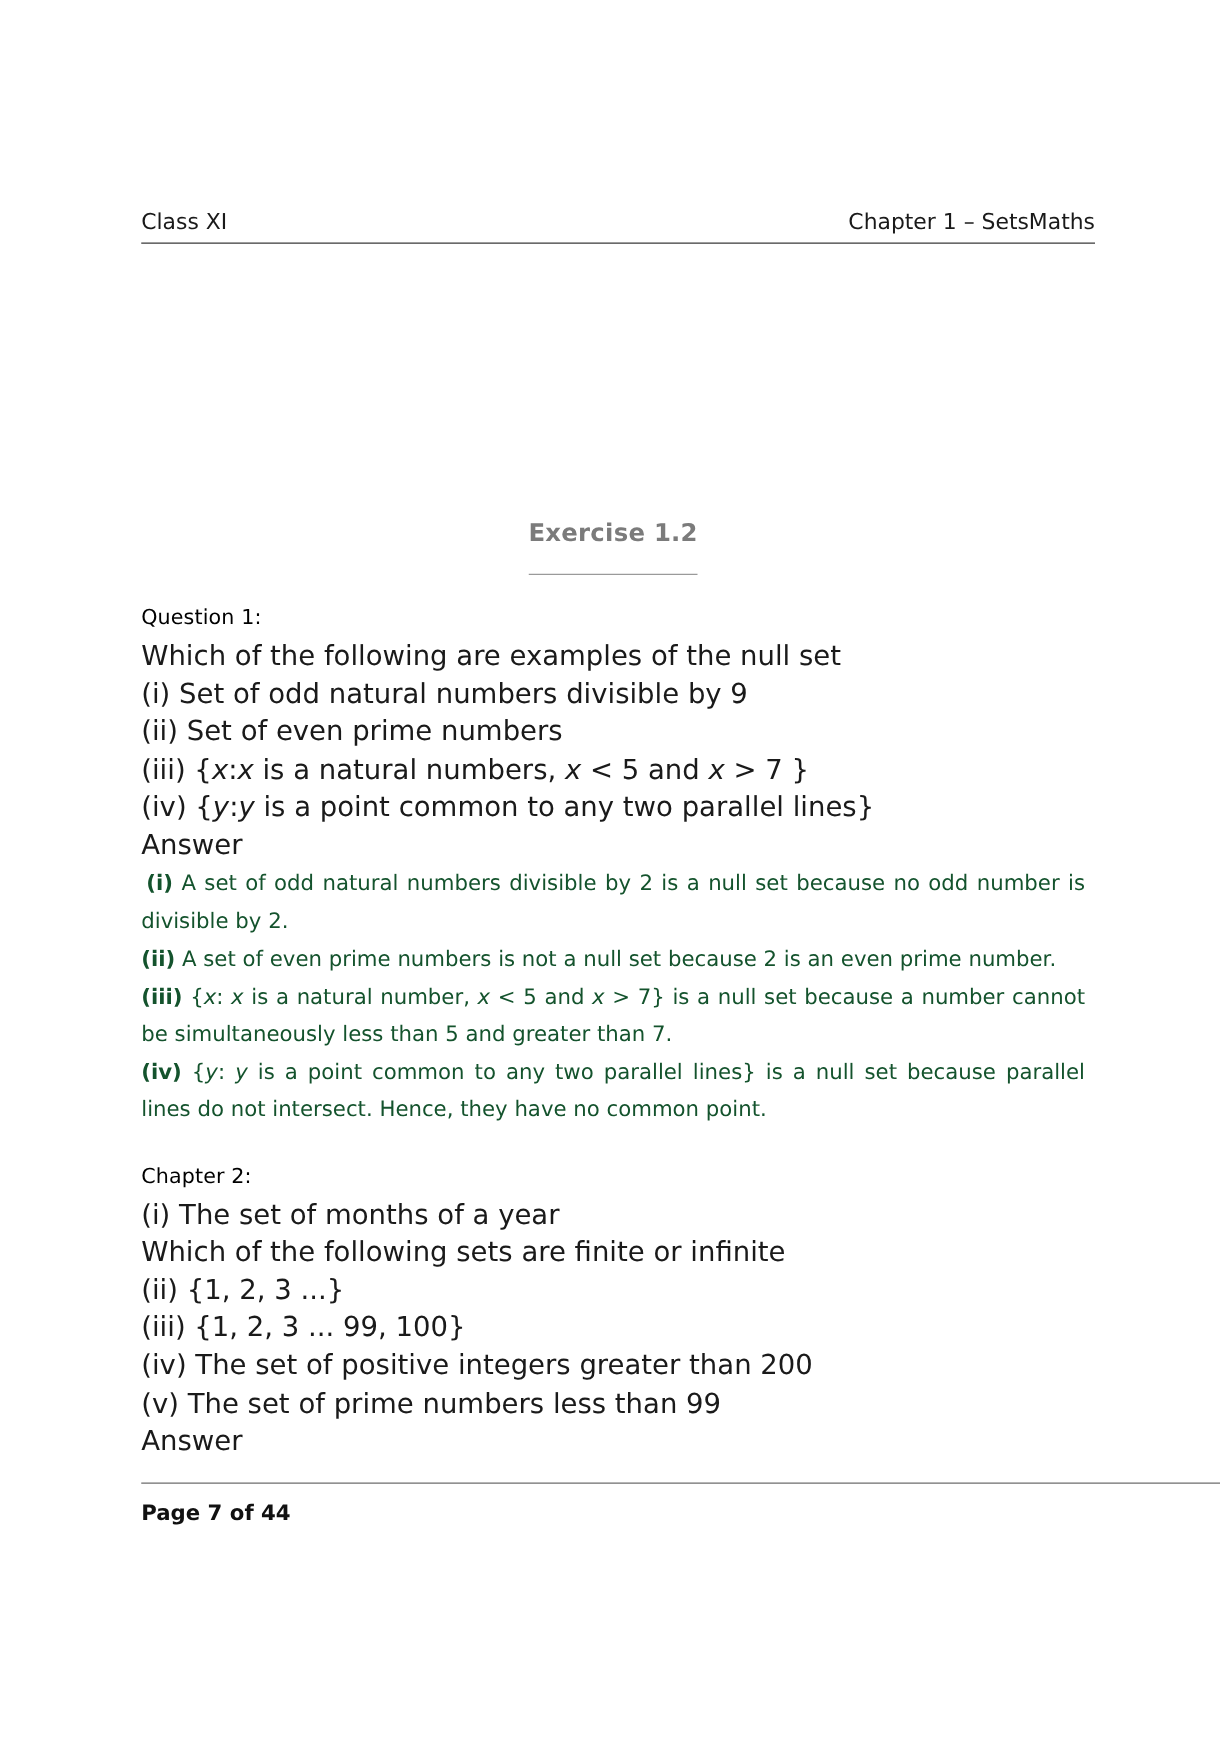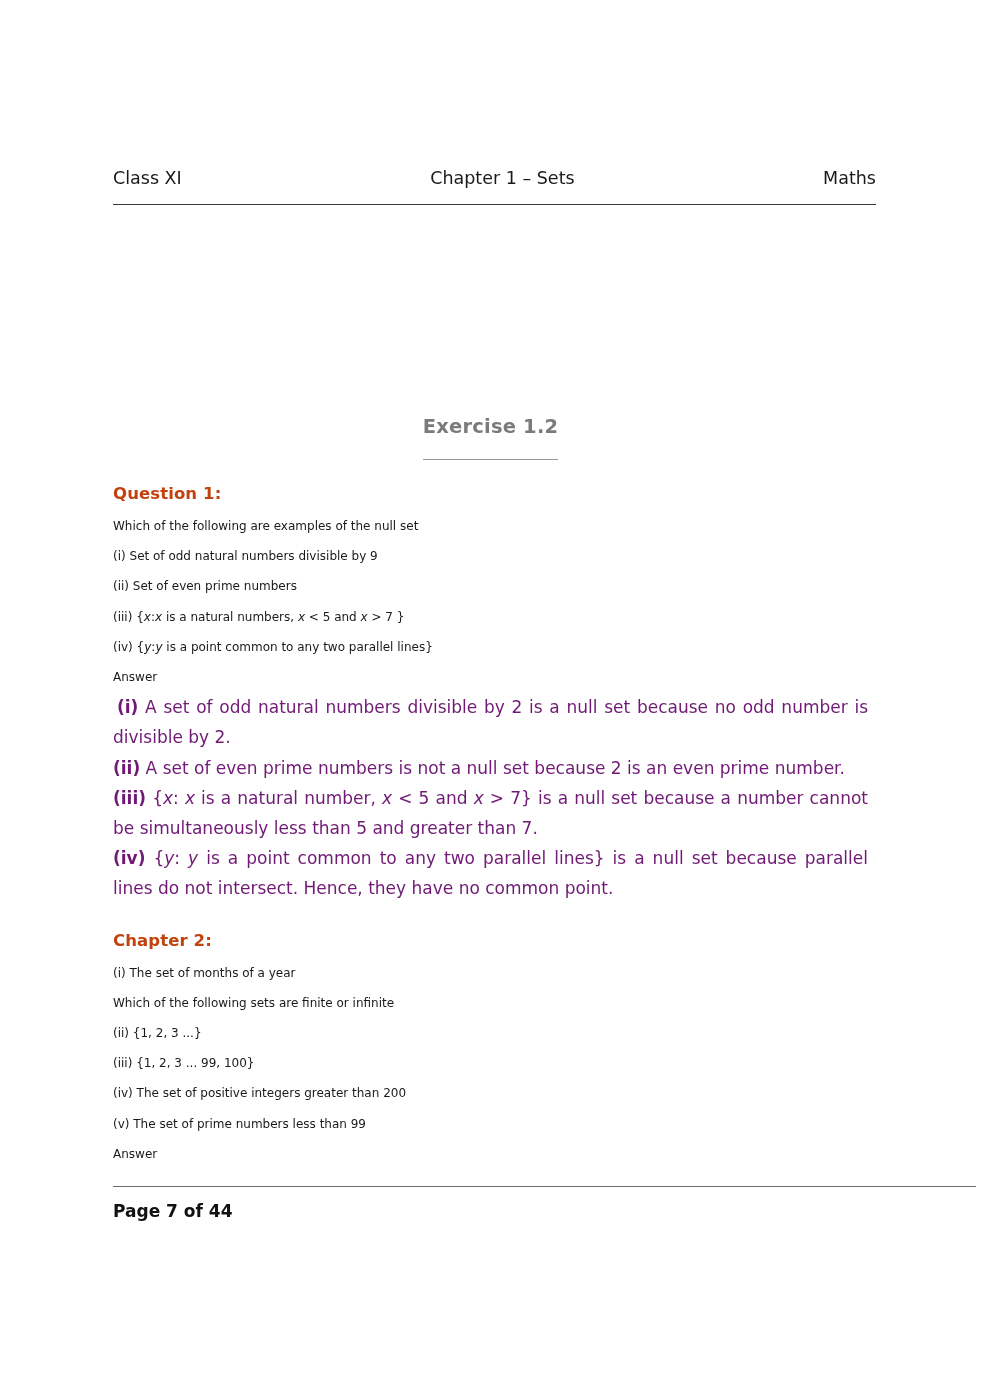--- a/index.html
+++ b/index.html
@@ -25,26 +25,26 @@
   
   .doc-header {
     position: absolute;
     left: 113px;
     top: 168px;
     width: 763px;
     display: flex;
     align-items: baseline;
     font-size: 17.5px;
     color: #1a1a1a;
-    padding-bottom: 16px;
+    padding-bottom: 6px;
     border-bottom: 1.4px solid #3a3a3a;
     box-sizing: border-box;
   }
   .doc-header .hdr-left   { flex: 0 0 auto; }
-  .doc-header .hdr-center { flex: 1 1 auto; text-align: center; }
+  .doc-header .hdr-center { flex: 1 1 auto; text-align: right; }
   .doc-header .hdr-right  { flex: 0 0 auto; }
 
   
   .content {
     position: absolute;
     left: 113px;
     top: 415px;
     width: 755px;
   }
 
@@ -56,38 +56,38 @@
     margin: 0 0 46px 0;
     letter-spacing: 0.2px;
   }
   .exercise-title .ul {
     border-bottom: 1.6px solid #9a9a9a;
     padding-bottom: 21px;
   }
 
   .q-heading {
     font-size: 16.5px;
-    font-weight: bold;
-    color: #c2410c;
+    font-weight: normal;
+    color: #000000;
     margin: 0 0 8px 0;
     letter-spacing: 0.1px;
   }
 
   .line {
-    font-size: 12px;
+    font-size: 22px;
     line-height: 30.2px;
     margin: 0;
     color: #1a1a1a;
   }
 
   .para {
     font-size: 17px;
     line-height: 30.2px;
     margin: 0;
-    color: #701a75;
+    color: #14532d;
     text-align: justify;
     text-justify: inter-word;
   }
   .para.first-indent { text-indent: 4px; }
 
   .mark { font-weight: bold; }
   i { font-style: italic; }
 
   .block-gap { height: 27px; }
 

